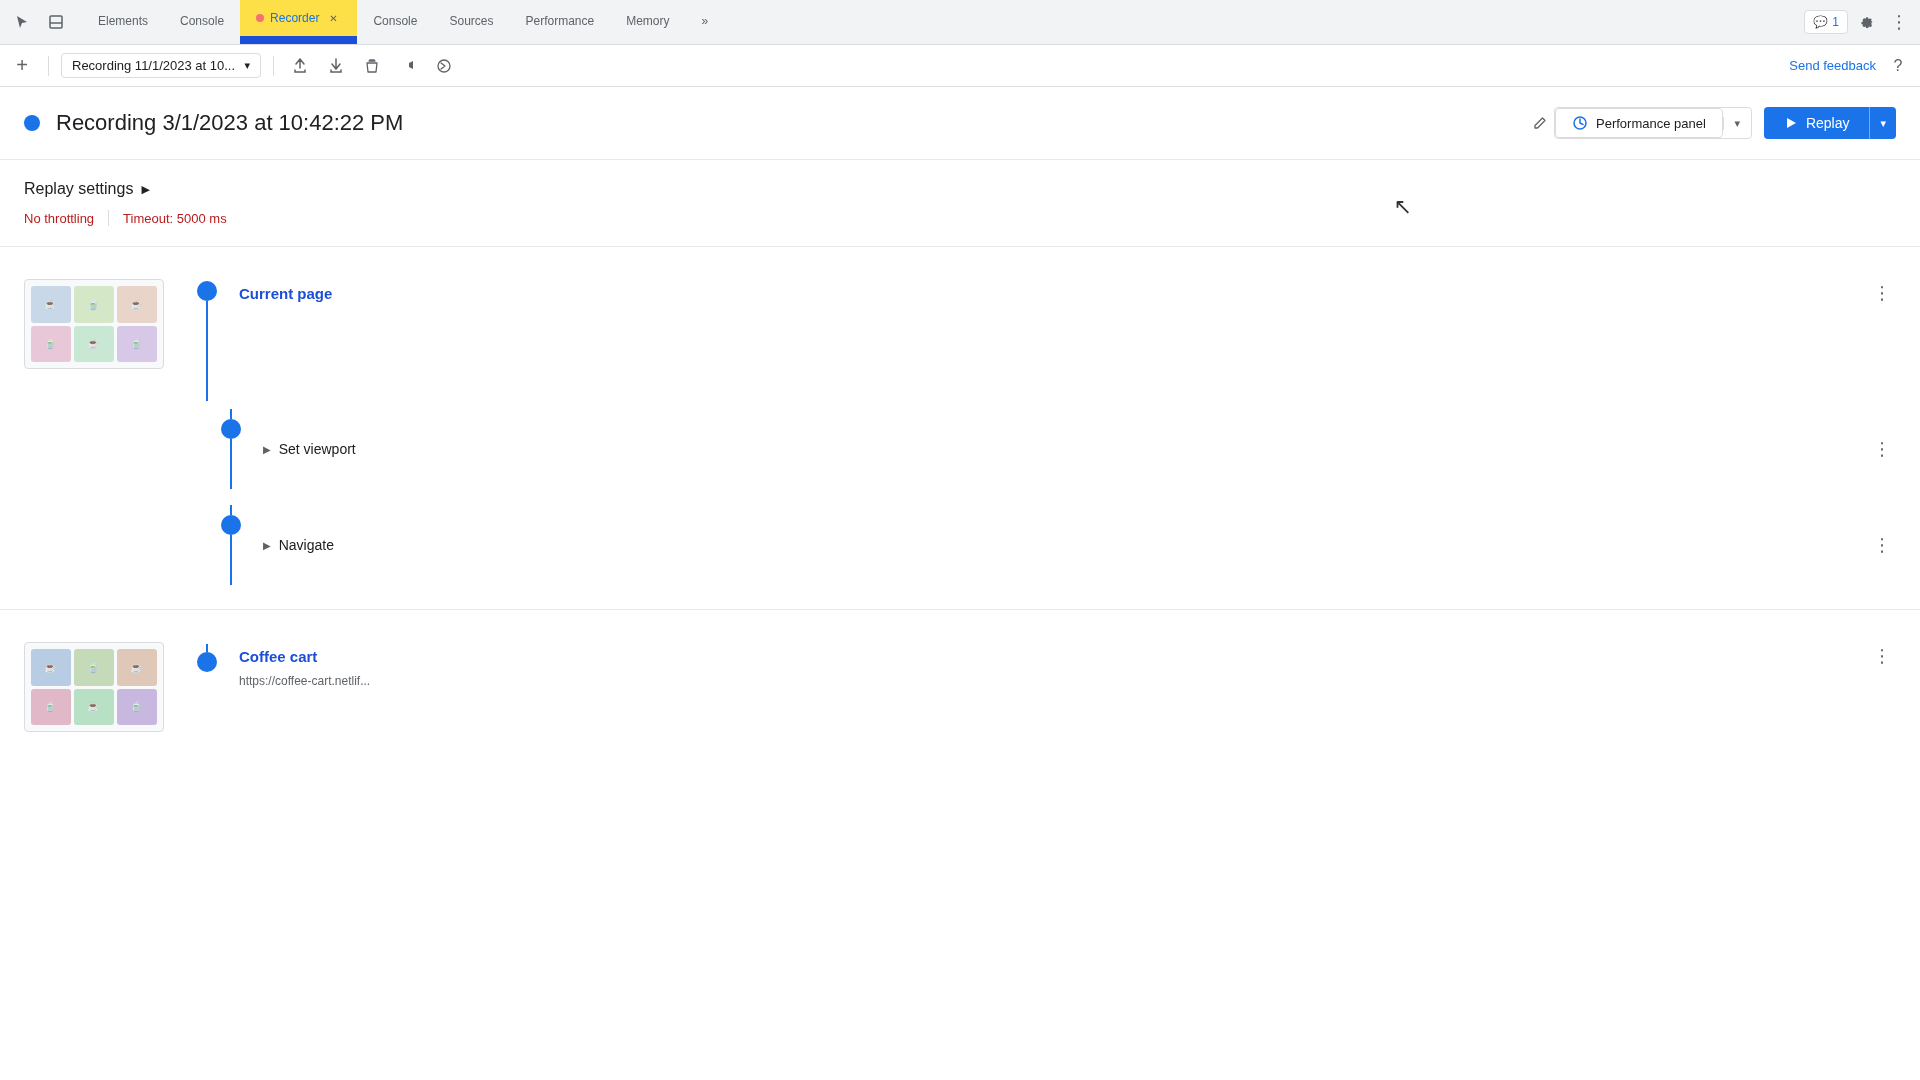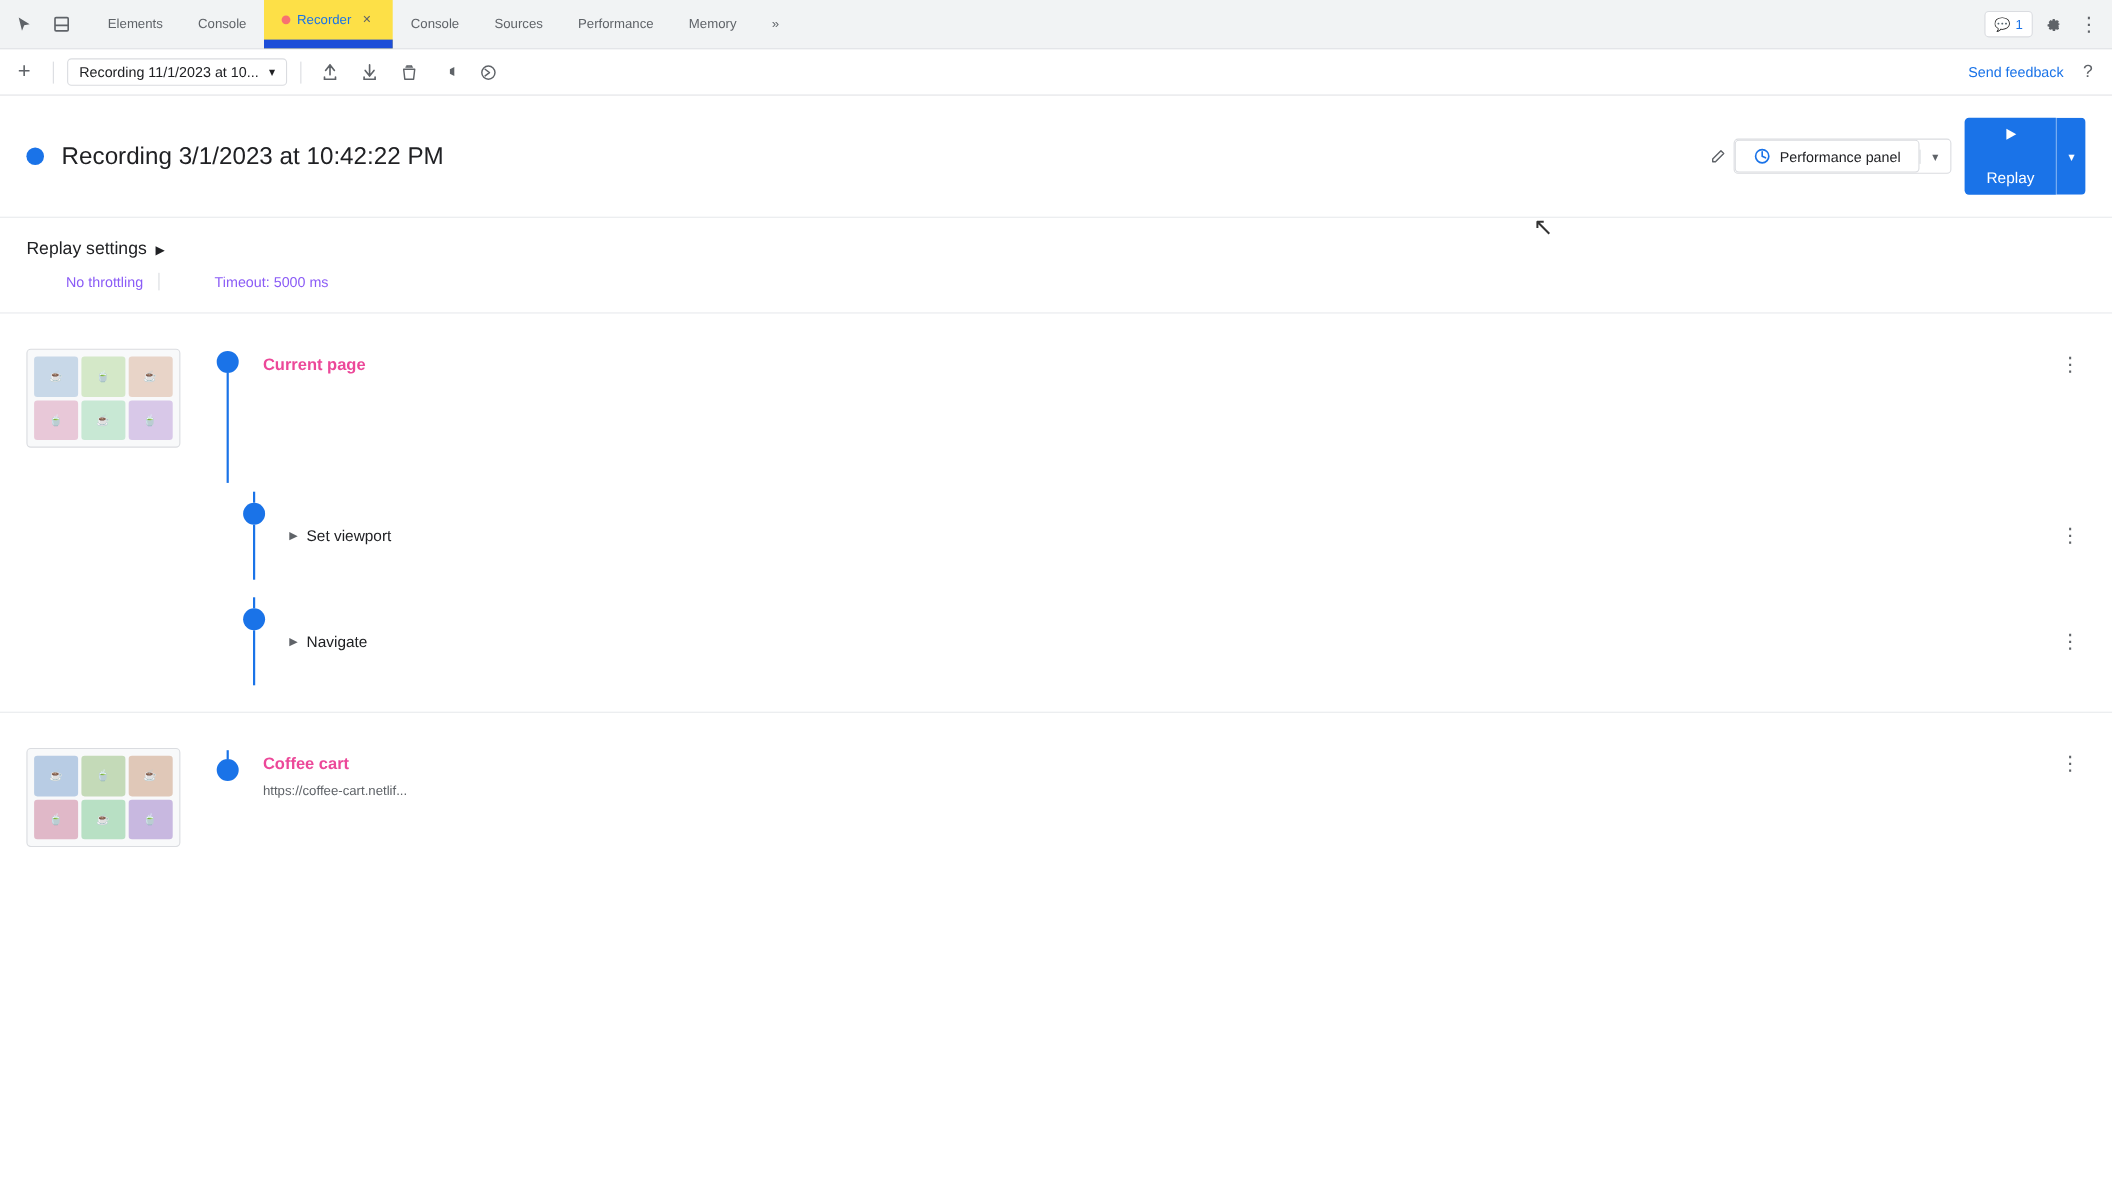--- a/index.html
+++ b/index.html
@@ -257,30 +257,29 @@
     .perf-panel-wrapper {
       display: flex;
       align-items: center;
       border: 1px solid #dadce0;
       border-radius: 4px;
       overflow: hidden;
     }
     .replay-btn {
       display: flex;
       align-items: center;
-      gap: 24px;
+      gap: 8px;
       padding: 8px 20px;
       border: none;
       border-radius: 4px 0 0 4px;
       cursor: pointer;
       font-size: 14px;
       color: #ffffff;
       background: #1a73e8;
       font-weight: 500;
-      flex-direction: column;
     }
     .replay-chevron {
       padding: 8px 10px;
       border: none;
       border-left: 1px solid rgba(255,255,255,0.4);
       border-radius: 0 4px 4px 0;
       background: #1a73e8;
       cursor: pointer;
       color: #ffffff;
       display: flex;
@@ -312,22 +311,21 @@
       cursor: pointer;
     }
     .settings-row {
       display: flex;
       align-items: center;
       gap: 0;
       font-size: 13px;
       color: #202124;
     }
     .settings-value {
-      color: #8b5cf6;
-      margin-left: 36px;
+      color: #b91c1c;
     }
     .settings-divider {
       width: 1px;
       height: 16px;
       background: #dadce0;
       margin: 0 14px;
     }
     .settings-right {
       min-width: 300px;
       text-align: right;
@@ -356,21 +354,21 @@
       width: 20px;
       height: 20px;
       border-radius: 50%;
       background: #1a73e8;
       flex-shrink: 0;
       z-index: 1;
     }
     .step-group-title {
       font-size: 15px;
       font-weight: 600;
-      color: #ec4899;
+      color: #1d4ed8;
       margin-bottom: 0;
     }
     .step-group-more-menu {
       margin-left: auto;
       cursor: pointer;
       color: #5f6368;
       font-size: 18px;
       line-height: 1;
       padding: 2px 6px;
       border-radius: 4px;

